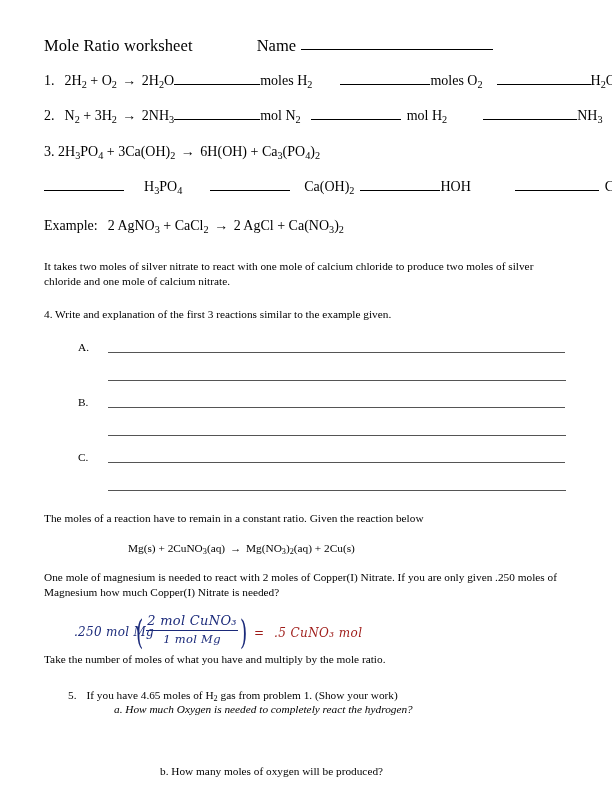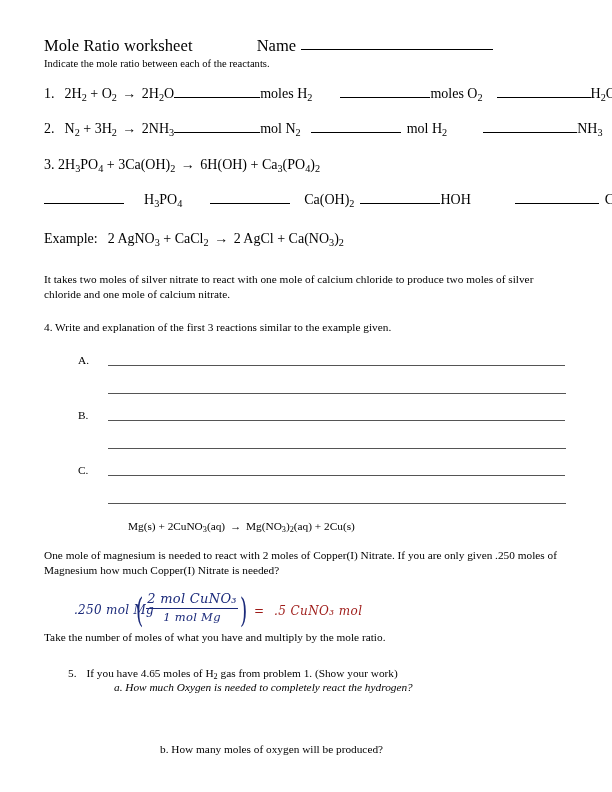--- a/index.html
+++ b/index.html
@@ -194,21 +194,20 @@
   <div class="content">
 
     <div class="header-row">
       <div class="doc-title">Mole Ratio worksheet</div>
       <div class="name-group">
         <span class="name-label">Name</span>
         <span class="name-blank"></span>
       </div>
     </div>
 
-    <div class="subtitle">Indicate the mole ratio between each of the reactants.</div>
 
     <div class="row" style="margin-top:16px;">
       <span>1.</span><span class="sp10"></span>2H<sub>2</sub> + O<sub>2</sub> <span class="arrow">→</span> 2H<sub>2</sub>O<span class="blank b86"></span>moles H<sub>2</sub><span class="sp28"></span><span class="blank b90"></span>moles O<sub>2</sub><span class="sp14"></span><span class="blank b94"></span>H<sub>2</sub>O
     </div>
 
     <div class="row" style="margin-top:17px;">
       <span>2.</span><span class="sp10"></span>N<sub>2</sub> + 3H<sub>2</sub> <span class="arrow">→</span> 2NH<sub>3</sub><span class="blank b86"></span>mol N<sub>2</sub><span class="sp10"></span><span class="blank b90"></span><span class="sp6"></span>mol H<sub>2</sub><span class="sp36"></span><span class="blank b94"></span>NH<sub>3</sub>
     </div>
 
     <div class="row" style="margin-top:17px;">
@@ -248,20 +247,21 @@
       <div class="ans-group" style="margin-top:14px;">
         <div class="ans-letter-row">
           <span class="ans-letter">C.</span>
           <span class="ans-line-first"></span>
         </div>
         <div class="ans-line-second" style="margin-top:15px;"></div>
       </div>
 
     </div>
 
+    <div class="para" style="margin-top:20px;">The moles of a reaction have to remain in a constant ratio.  Given the reaction below</div>
 
     <div class="eq-center" style="margin-top:16px;">
       Mg(s) + 2CuNO<sub>3</sub>(aq) <span class="arrow">→</span> Mg(NO<sub>3</sub>)<sub>2</sub>(aq) + 2Cu(s)
     </div>
 
     <div class="para" style="margin-top:16px; width:522px;">One mole of magnesium is needed to react with 2 moles of Copper(I) Nitrate.  If you are only given .250 moles of Magnesium how much Copper(I) Nitrate is needed?</div>
 
     <div class="handwriting" style="margin-top:10px;">
       <span class="hw-ink hw-lhs">.250 mol Mg</span>
       <span class="hw-ink hw-paren-l">(</span>

